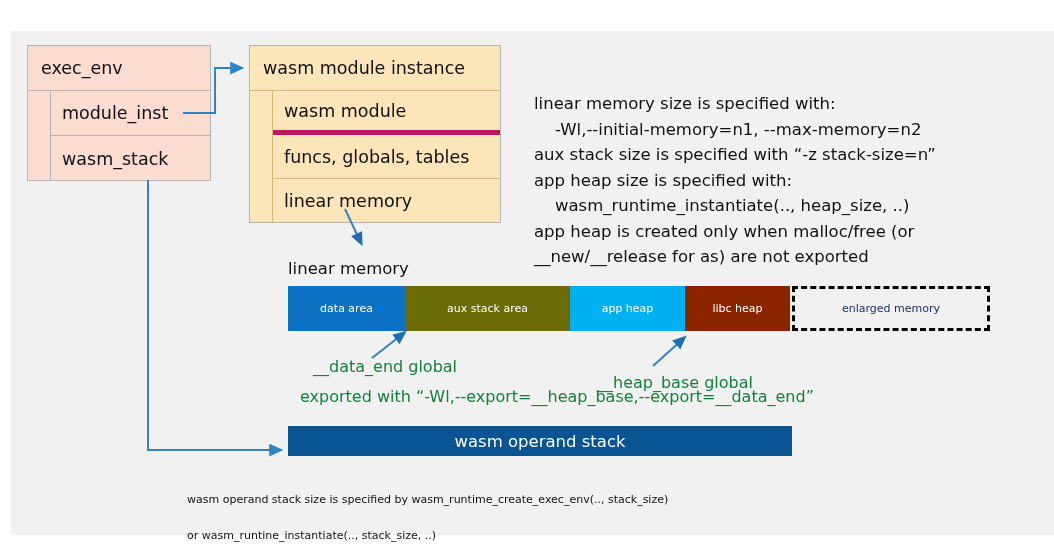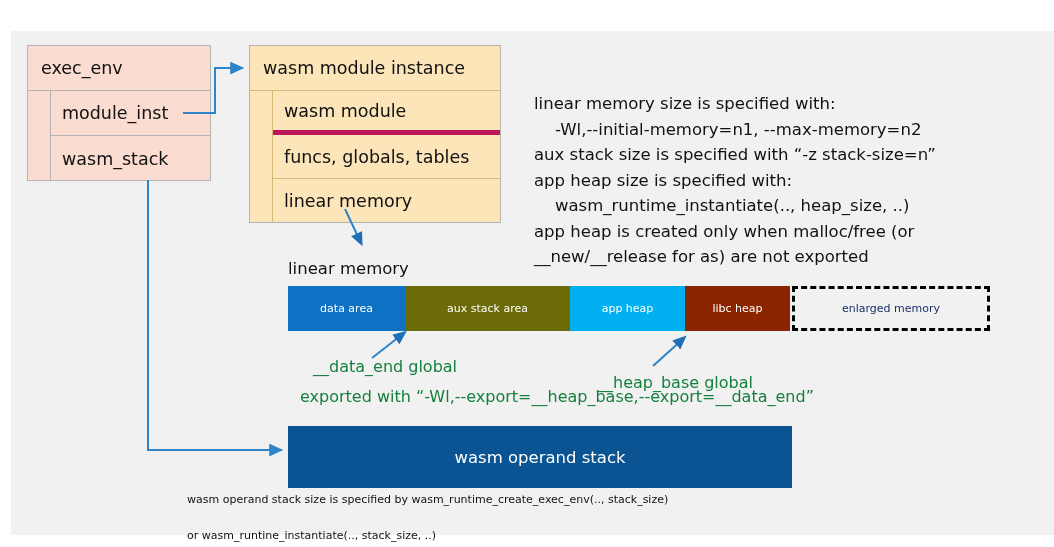--- a/index.html
+++ b/index.html
@@ -94,21 +94,21 @@
     border:3px dashed #000000;background:#f1f1f1;color:#1b2f6b;
   }
 
   .ann{position:absolute;font-size:16px;color:#15803d;white-space:nowrap;}
   .ann.dataend{left:313px;top:357px;}
   .ann.heapbase{left:597px;top:363px;margin-top:10px;}
   .ann.exported{left:300px;top:387px;}
 
   
   .opstack{
-    position:absolute;left:288px;top:426px;width:504px;height:62px;
+    position:absolute;left:288px;top:426px;width:504px;height:30px;
     background:#0a5494;display:flex;align-items:center;justify-content:center;
     font-size:16.5px;color:#ffffff;
   }
   .bottomnote{
     position:absolute;left:187px;top:482px;width:850px;
     font-size:11px;line-height:36px;color:#111;white-space:pre;
   }
 
   svg.arrows{position:absolute;left:0;top:0;width:1054px;height:547px;pointer-events:none;}
 </style>

